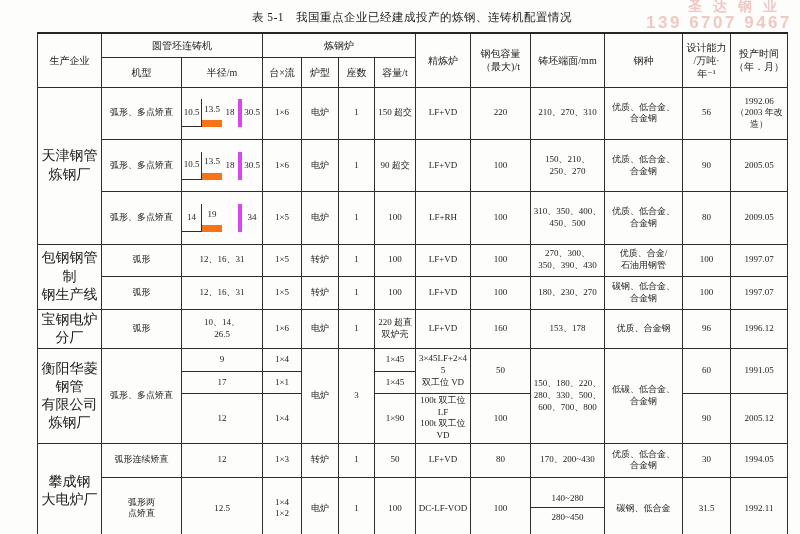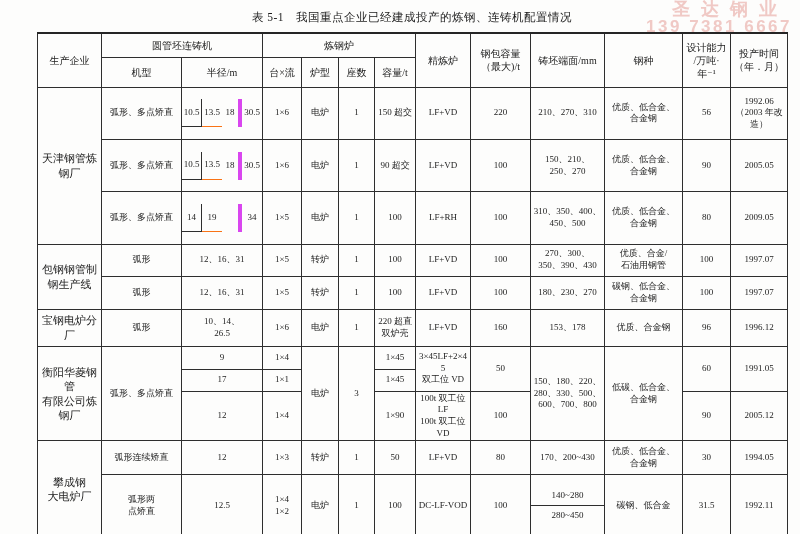--- a/index.html
+++ b/index.html
@@ -6,52 +6,52 @@
   body{
     width:800px;height:534px;position:relative;overflow:hidden;
     background:#fdfdfc;color:#1c1c1c;
     font-family:"Liberation Serif","DejaVu Serif",serif;
   }
   .title{
     position:absolute;top:10px;left:37px;width:750px;
     text-align:center;font-weight:normal;font-size:11.5px;letter-spacing:.5px;
   }
   .wm{position:absolute;right:8px;top:0;text-align:right;line-height:1.0;pointer-events:none;}
-  .wm-brand{font-size:18px;font-weight:bold;letter-spacing:11px;padding-right:4px;}
+  .wm-brand{font-size:14px;font-weight:bold;letter-spacing:11px;padding-right:4px;}
   .wm-phone{font-size:17px;font-weight:bold;letter-spacing:2.5px;font-family:"Liberation Sans","DejaVu Sans",sans-serif;}
   table.tbl{
     position:absolute;left:37px;top:32px;width:750px;
     border-collapse:collapse;table-layout:fixed;
     border:1px solid #2e2e2e;border-top:2px solid #252525;border-bottom:2px solid #252525;
   }
   .tbl td{
     border:1px solid #2e2e2e;
     text-align:center;vertical-align:middle;
     font-size:9px;line-height:1.3;
     padding:1px 2px;
     white-space:pre-line;word-break:break-all;
   }
   .tbl td.hd{font-size:10px;}
-  .tbl td.co{font-size:11px;text-align:center;}
+  .tbl td.co{font-size:14px;text-align:center;}
   td.nopad{padding:0;height:100%;}
   .rg{display:grid;grid-template-columns:1fr 1fr 1fr 1fr;height:100%;min-height:28px;}
   .rg span{display:flex;align-items:center;justify-content:center;padding:1px 0;}
   .rg span:nth-child(1){border-right:1px solid #2e2e2e;border-bottom:1px solid #2e2e2e;}
-  .rg span:nth-child(2){border-bottom:1px solid #f97316;}
+  .rg span:nth-child(2){border-bottom:7px solid #f97316;}
   .rg span:nth-child(3){border-right:4px solid #d946ef;}
   .st2{display:grid;grid-template-rows:1fr 1fr;height:100%;min-height:38px;}
   .st2 span{display:flex;align-items:center;justify-content:center;padding:1px 2px;text-align:center;}
   .st2 span:first-child{border-bottom:1px solid #2e2e2e;}
 </style>
 </head>
 <body>
 
 <div class="wm" style="color: rgb(240, 201, 197);">
   <div class="wm-brand">圣达钢业</div>
-  <div class="wm-phone">139 7381 6667</div>
+  <div class="wm-phone">139 6707 9467</div>
 </div>
 
 <div class="title">表 5-1　我国重点企业已经建成投产的炼钢、连铸机配置情况</div>
 
 <table class="tbl">
   <colgroup>
     <col style="width:64px">
       <col style="width:80px">
       <col style="width:81px">
     <col style="width:39px">

